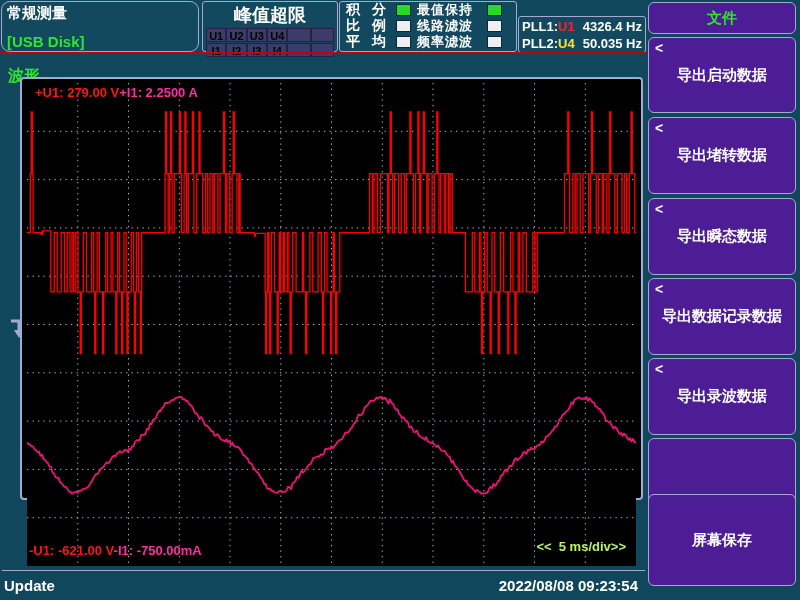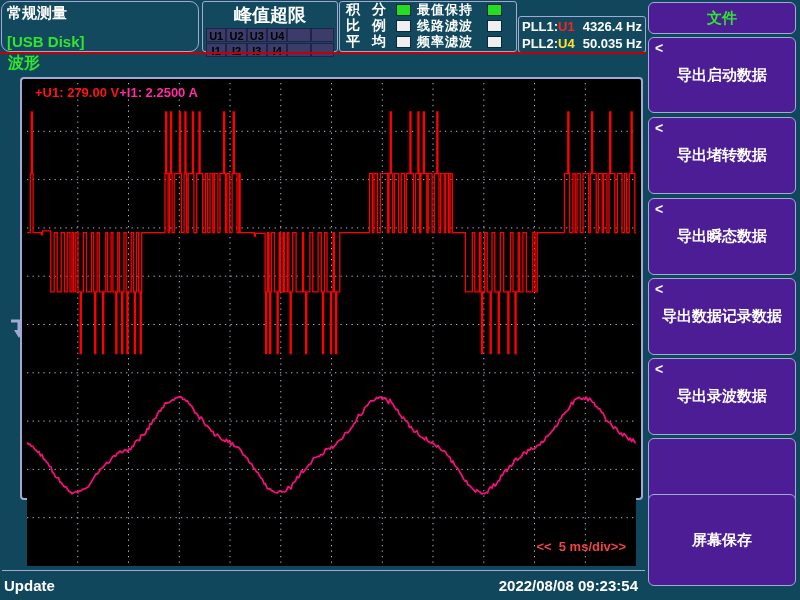--- a/index.html
+++ b/index.html
@@ -24,31 +24,31 @@
   .ifrow .c1{width:26px;}
   .ifrow .c2{width:24px;}
   .cb{display:inline-block;width:13px;height:10px;border:1px solid #0a2838;margin-right:6px;}
   .ifrow .flabel{width:62px;font-size:13px;letter-spacing:1px;margin-right:8px;}
   .box-d{left:518px;top:16px;width:128px;height:37px;border-radius:3px;}
   .pllrow{display:flex;align-items:center;height:16px;margin:1px 3px 0 3px;font-size:13px;}
   .pll-label{width:36px;}
   .pll-src{width:20px;}
   .pll-val{flex:1;text-align:right;}
   .red-line{position:absolute;left:0;top:52px;width:646px;height:2px;background:#c40000;}
-  .wave-title{position:absolute;left:8px;top:53px;font-size:16px;color:#2ee62e;}
+  .wave-title{position:absolute;left:8px;top:66px;font-size:16px;color:#2ee62e;}
   .trig{position:absolute;left:10px;top:317px;}
   .wave-panel{position:absolute;left:20px;top:77px;width:623px;height:423px;
     border:2px solid #a3aad2;border-radius:4px;background:#000;box-sizing:border-box;}
   .chart{position:absolute;left:5px;top:4px;width:609px;height:483px;background:#000;}
   .chart svg{position:absolute;left:0;top:0;}
   .lbl-top{position:absolute;left:8px;top:2px;font-size:13px;white-space:pre;}
   .lbl-bot{position:absolute;left:2px;top:460px;font-size:13px;white-space:pre;}
   .lbl-u{color:#ff1414;}
   .lbl-i{color:#ff2da0;}
-  .lbl-tb{position:absolute;right:10px;top:456px;font-size:13px;color:#ef4444;white-space:pre;}
+  .lbl-tb{position:absolute;right:10px;top:456px;font-size:13px;color:#bef264;white-space:pre;}
   .main-bottom-line{position:absolute;left:2px;top:570px;width:643px;height:2px;
     border-top:1px solid #a3aad2;}
   .sbox{position:absolute;left:648px;width:148px;border:1px solid #a3aad2;border-radius:6px;
     background:#4c1d95;box-sizing:border-box;display:flex;align-items:center;justify-content:center;}
   .sbox .arrow{position:absolute;left:6px;top:2px;font-size:14px;color:#fff;}
   .s-title{top:2px;height:32px;font-size:15px;color:#2ee62e;}
   .s-btn{font-size:15px;color:#fff;text-align:center;}
   .status-left{position:absolute;left:4px;top:577px;font-size:15px;}
   .status-val{position:absolute;left:62px;top:577px;font-size:15px;}
   .status-date{position:absolute;right:162px;top:577px;font-size:15px;}
@@ -149,20 +149,21 @@
           <line x1="0" y1="193.2" x2="609" y2="193.2" stroke="#bcbcde" stroke-width="1" stroke-dasharray="1.3 4.2" opacity="0.95"></line>
           <line x1="0" y1="241.5" x2="609" y2="241.5" stroke="#bcbcde" stroke-width="1" stroke-dasharray="1.3 4.2" opacity="0.95"></line>
           <line x1="0" y1="289.8" x2="609" y2="289.8" stroke="#bcbcde" stroke-width="1" stroke-dasharray="1.3 4.2" opacity="0.95"></line>
           <line x1="0" y1="338.1" x2="609" y2="338.1" stroke="#bcbcde" stroke-width="1" stroke-dasharray="1.3 4.2" opacity="0.95"></line>
           <line x1="0" y1="386.4" x2="609" y2="386.4" stroke="#bcbcde" stroke-width="1" stroke-dasharray="1.3 4.2" opacity="0.95"></line>
           <line x1="0" y1="434.7" x2="609" y2="434.7" stroke="#bcbcde" stroke-width="1" stroke-dasharray="1.3 4.2" opacity="0.95"></line>
           <path d="M0.0 359.4L1.5 361.3L3.0 361.2L4.5 363.4L6.0 363.3L7.5 366.2L9.0 367.2L10.5 369.3L12.0 368.5L13.5 372.9L15.0 371.5L16.5 375.9L18.0 377.0L19.5 378.8L21.0 380.3L22.5 383.7L24.0 383.6L25.5 389.6L27.0 390.5L28.5 394.1L30.0 394.8L31.5 394.7L33.0 399.1L34.5 399.9L36.0 402.1L37.5 404.0L39.0 403.6L40.5 406.2L42.0 408.5L43.5 408.8L45.0 410.8L46.5 409.5L48.0 409.0L49.5 408.6L51.0 409.7L52.5 407.7L54.0 407.8L55.5 406.3L57.0 405.8L58.5 405.6L60.0 404.5L61.5 403.7L63.0 401.0L64.5 398.8L66.0 396.0L67.5 393.4L69.0 390.9L70.5 391.1L72.0 388.8L73.5 386.0L75.0 385.1L76.5 383.8L78.0 381.8L79.5 379.4L81.0 380.1L82.5 379.4L84.0 376.4L85.5 373.8L87.0 372.7L88.5 373.3L90.0 370.4L91.5 369.7L93.0 368.0L94.5 369.7L96.0 369.2L97.5 366.9L99.0 366.8L100.5 368.7L102.0 365.8L103.5 366.9L105.0 363.4L106.5 363.3L108.0 359.0L109.5 357.4L111.0 357.0L112.5 357.7L114.0 352.3L115.5 351.7L117.0 352.0L118.5 350.7L120.0 345.8L121.5 346.4L123.0 340.7L124.5 341.2L126.0 336.8L127.5 336.0L129.0 335.0L130.5 330.6L132.0 328.0L133.5 328.1L135.0 324.8L136.5 324.3L138.0 320.1L139.5 319.9L141.0 320.1L142.5 319.2L144.0 318.1L145.5 316.7L147.0 317.0L148.5 315.0L150.0 314.8L151.5 314.0L153.0 314.0L154.5 314.0L156.0 316.4L157.5 316.1L159.0 318.0L160.5 317.8L162.0 320.7L163.5 322.0L165.0 323.5L166.5 326.4L168.0 330.3L169.5 330.2L171.0 332.5L172.5 336.1L174.0 334.0L175.5 336.0L177.0 339.8L178.5 342.6L180.0 342.4L181.5 344.3L183.0 346.0L184.5 348.4L186.0 348.3L187.5 352.8L189.0 352.3L190.5 351.1L192.0 353.0L193.5 355.6L195.0 357.0L196.5 357.4L198.0 358.6L199.5 356.2L201.0 359.0L202.5 357.6L204.0 362.1L205.5 359.8L207.0 362.9L208.5 363.7L210.0 364.0L211.5 364.1L213.0 366.1L214.5 368.1L216.0 371.9L217.5 372.3L219.0 374.3L220.5 375.2L222.0 379.2L223.5 380.3L225.0 381.2L226.5 385.1L228.0 386.2L229.5 388.9L231.0 389.6L232.5 392.8L234.0 395.1L235.5 396.2L237.0 400.8L238.5 400.7L240.0 405.2L241.5 406.1L243.0 405.6L244.5 407.6L246.0 408.1L247.5 409.4L249.0 409.6L250.5 410.0L252.0 408.2L253.5 407.8L255.0 409.2L256.5 408.5L258.0 408.9L259.5 407.6L261.0 403.7L262.5 404.2L264.0 406.1L265.5 400.4L267.0 399.2L268.5 398.3L270.0 393.7L271.5 394.7L273.0 391.5L274.5 387.4L276.0 389.6L277.5 387.8L279.0 385.9L280.5 383.4L282.0 381.5L283.5 381.3L285.0 378.1L286.5 374.6L288.0 374.7L289.5 374.0L291.0 373.3L292.5 373.4L294.0 371.4L295.5 371.8L297.0 370.3L298.5 365.8L300.0 366.0L301.5 365.3L303.0 366.0L304.5 363.2L306.0 365.1L307.5 363.0L309.0 361.3L310.5 358.8L312.0 357.6L313.5 356.8L315.0 356.1L316.5 353.8L318.0 349.9L319.5 349.3L321.0 349.8L322.5 347.8L324.0 345.3L325.5 343.7L327.0 340.6L328.5 339.5L330.0 335.5L331.5 331.4L333.0 332.3L334.5 331.8L336.0 329.8L337.5 324.7L339.0 323.3L340.5 322.4L342.0 319.8L343.5 317.7L345.0 317.9L346.5 317.9L348.0 316.8L349.5 314.5L351.0 315.6L352.5 314.2L354.0 314.0L355.5 316.4L357.0 315.0L358.5 315.0L360.0 317.4L361.5 320.5L363.0 316.3L364.5 319.7L366.0 320.9L367.5 324.3L369.0 326.7L370.5 326.4L372.0 330.7L373.5 332.3L375.0 335.2L376.5 334.1L378.0 337.0L379.5 338.2L381.0 339.5L382.5 344.5L384.0 343.4L385.5 346.1L387.0 349.1L388.5 348.8L390.0 347.7L391.5 352.0L393.0 353.2L394.5 354.4L396.0 354.8L397.5 356.7L399.0 354.1L400.5 358.1L402.0 358.8L403.5 359.9L405.0 359.2L406.5 360.7L408.0 362.2L409.5 364.0L411.0 362.4L412.5 364.7L414.0 366.9L415.5 367.9L417.0 367.7L418.5 369.0L420.0 371.9L421.5 373.4L423.0 374.2L424.5 379.4L426.0 377.9L427.5 382.0L429.0 383.9L430.5 384.9L432.0 387.5L433.5 390.2L435.0 392.8L436.5 396.0L438.0 398.1L439.5 397.6L441.0 401.9L442.5 402.5L444.0 403.9L445.5 405.7L447.0 407.1L448.5 409.3L450.0 406.8L451.5 408.2L453.0 409.1L454.5 410.8L456.0 410.4L457.5 410.6L459.0 409.4L460.5 409.8L462.0 406.0L463.5 403.8L465.0 405.2L466.5 400.8L468.0 403.1L469.5 401.1L471.0 398.1L472.5 397.6L474.0 392.5L475.5 392.3L477.0 388.9L478.5 386.5L480.0 388.5L481.5 385.1L483.0 382.5L484.5 383.2L486.0 380.8L487.5 376.6L489.0 375.2L490.5 377.2L492.0 375.5L493.5 374.8L495.0 372.6L496.5 369.2L498.0 369.3L499.5 370.8L501.0 366.6L502.5 367.6L504.0 364.8L505.5 366.1L507.0 366.2L508.5 364.7L510.0 362.7L511.5 362.1L513.0 361.8L514.5 358.5L516.0 359.4L517.5 357.7L519.0 353.5L520.5 353.4L522.0 351.7L523.5 350.2L525.0 348.0L526.5 346.7L528.0 343.5L529.5 343.7L531.0 340.8L532.5 336.2L534.0 335.3L535.5 331.9L537.0 331.2L538.5 329.4L540.0 327.9L541.5 326.7L543.0 323.5L544.5 319.2L546.0 321.3L547.5 316.6L549.0 315.9L550.5 315.1L552.0 314.3L553.5 315.4L555.0 316.4L556.5 315.1L558.0 316.2L559.5 314.3L561.0 317.8L562.5 315.2L564.0 317.0L565.5 319.2L567.0 319.6L568.5 323.4L570.0 323.8L571.5 325.9L573.0 326.0L574.5 329.3L576.0 329.9L577.5 333.1L579.0 337.6L580.5 338.1L582.0 339.4L583.5 340.0L585.0 343.0L586.5 345.6L588.0 343.8L589.5 345.1L591.0 348.4L592.5 350.9L594.0 350.0L595.5 352.9L597.0 350.6L598.5 351.9L600.0 354.2L601.5 356.9L603.0 355.2L604.5 358.5L606.0 355.9L607.5 359.1L609.0 359.7" stroke="#ee1177" stroke-width="1.8" fill="none" stroke-linejoin="round"></path>
           <path d="M0 149.7H0.0H3.3V90.7h1.0V29.0h1.1V90.7h0.7V149.7H6.1H14.4v1.8h1.2v-3.6H22.3H23.8V208.8h3.4V149.7H30.2V208.8h4.0V149.7H37.4V208.8h2.8V149.7H43.0V208.8h2.0V149.7H46.7V208.8h2.1V149.7H51.0V208.8h2.2V270.5h1.1V208.8h2.1V149.7H59.4V208.8h5.2V149.7H66.7V208.8h1.0V270.5h1.1V208.8h1.3V149.7H72.3V208.8h3.3V270.5h1.1V208.8h2.1V149.7H80.6V208.8h3.5V149.7H85.9V208.8h2.9V270.5h1.1V208.8h0.8V149.7H92.5V208.8h2.2V270.5h1.1V208.8h1.2V149.7H99.1V208.8h0.8V270.5h1.1V208.8h3.2V149.7H106.6V208.8h0.8V270.5h1.1V208.8h0.9V149.7H111.7V208.8h1.5V270.5h1.1V208.8h0.4V149.7H114.7H123.5H136.0H136.0H138.0V90.7h0.6V29.0h1.1V90.7h1.4V149.7H142.6V90.7h0.9V29.0h1.1V90.7h0.5V149.7H147.2V90.7h5.3V29.0h1.1V90.7h0.8V149.7H157.1V90.7h0.8V29.0h1.1V90.7h0.6V149.7H161.2V90.7h4.2V29.0h1.1V90.7h0.4V149.7H169.7V90.7h2.3V29.0h1.1V90.7h2.6V149.7H178.6V90.7h2.1V149.7H183.0V90.7h2.8V149.7H187.3V90.7h3.6V149.7H193.0V90.7h3.5V29.0h1.1V90.7h0.9V149.7H199.9V90.7h2.8V149.7H205.1V90.7h1.1V29.0h1.1V90.7h2.7V149.7H211.9V90.7h1.2V149.7H213.2H227.3v3.5h1.2v-2.8H236.5H236.5H238.1V208.8h0.5V270.5h1.1V208.8h1.0V149.7H241.9V208.8h0.8V270.5h1.1V208.8h0.5V149.7H247.4V208.8h2.7V270.5h1.1V208.8h1.0V149.7H253.4V208.8h2.7V149.7H257.3V208.8h3.0V149.7H261.9V208.8h1.2V270.5h1.1V208.8h1.5V149.7H269.1V208.8h6.4V149.7H276.6V208.8h2.0V270.5h1.1V208.8h3.2V149.7H285.8V208.8h5.3V149.7H294.3V208.8h1.2V270.5h1.1V208.8h0.9V149.7H300.0V208.8h3.6V270.5h1.1V208.8h1.4V149.7H307.4V208.8h1.2V270.5h1.1V208.8h3.1V149.7H314.7H329.3H340.0H340.0H342.6V90.7h2.8V149.7H347.0V90.7h3.4V149.7H353.3V90.7h7.4V149.7H362.0V90.7h1.2V29.0h1.1V90.7h1.4V149.7H367.5V90.7h4.1V149.7H374.2V90.7h3.3V149.7H379.3V90.7h3.6V29.0h1.1V90.7h2.4V149.7H388.6V90.7h2.3V29.0h1.1V90.7h0.6V149.7H393.9V90.7h2.4V29.0h1.1V90.7h2.4V149.7H401.2V90.7h3.9V149.7H407.3V90.7h2.5V29.0h1.1V90.7h1.1V149.7H413.7V90.7h3.5V149.7H418.7V90.7h2.9V149.7H423.1V90.7h2.2V149.7H425.3H435.4H435.4H438.4V208.8h6.9V149.7H447.8V208.8h4.6V149.7H453.9V208.8h0.6V270.5h1.1V208.8h2.1V149.7H460.2V208.8h2.9V270.5h1.1V208.8h0.8V149.7H467.8V208.8h3.4V270.5h1.1V208.8h1.0V149.7H476.7V208.8h4.1V270.5h1.1V208.8h1.6V149.7H486.0V208.8h2.0V270.5h1.1V208.8h2.1V149.7H492.7V208.8h3.2V149.7H499.3V208.8h6.5V149.7H508.1V208.8h2.1V149.7H513.0H513.6H530.0H534.9H537.5V90.7h3.3V29.0h1.1V90.7h0.8V149.7H545.9V90.7h2.3V149.7H550.0V90.7h3.2V149.7H556.0V90.7h5.7V149.7H563.4V90.7h1.1V29.0h1.1V90.7h3.6V149.7H571.3V90.7h3.9V149.7H576.6V90.7h3.3V149.7H582.0V90.7h0.7V29.0h1.1V90.7h4.0V149.7H590.4V90.7h4.6V149.7H597.3V90.7h2.3V149.7H602.2V90.7h1.9V29.0h1.1V90.7h2.6V149.7H609.0H609.0" stroke="#ff0000" stroke-width="1.3" fill="none" stroke-linejoin="miter"></path>
         </svg>
       <div class="lbl-top"><span class="lbl-u">+U1: 279.00 V</span><span class="lbl-i">+I1: 2.2500 A</span></div>
+      <div class="lbl-bot"><span class="lbl-u">-U1: -621.00 V</span><span class="lbl-i">-I1: -750.00mA</span></div>
       <div class="lbl-tb">&lt;&lt;  5 ms/div&gt;&gt;</div>
     </div>
   </div>
 
   <div class="main-bottom-line"></div>
 
   <div class="sbox s-title" style="height:32px;top:2px;">文件</div>
 
   <div class="sbox s-btn" style="top:37px;height:76px;">
     <span class="arrow">&lt;</span>

